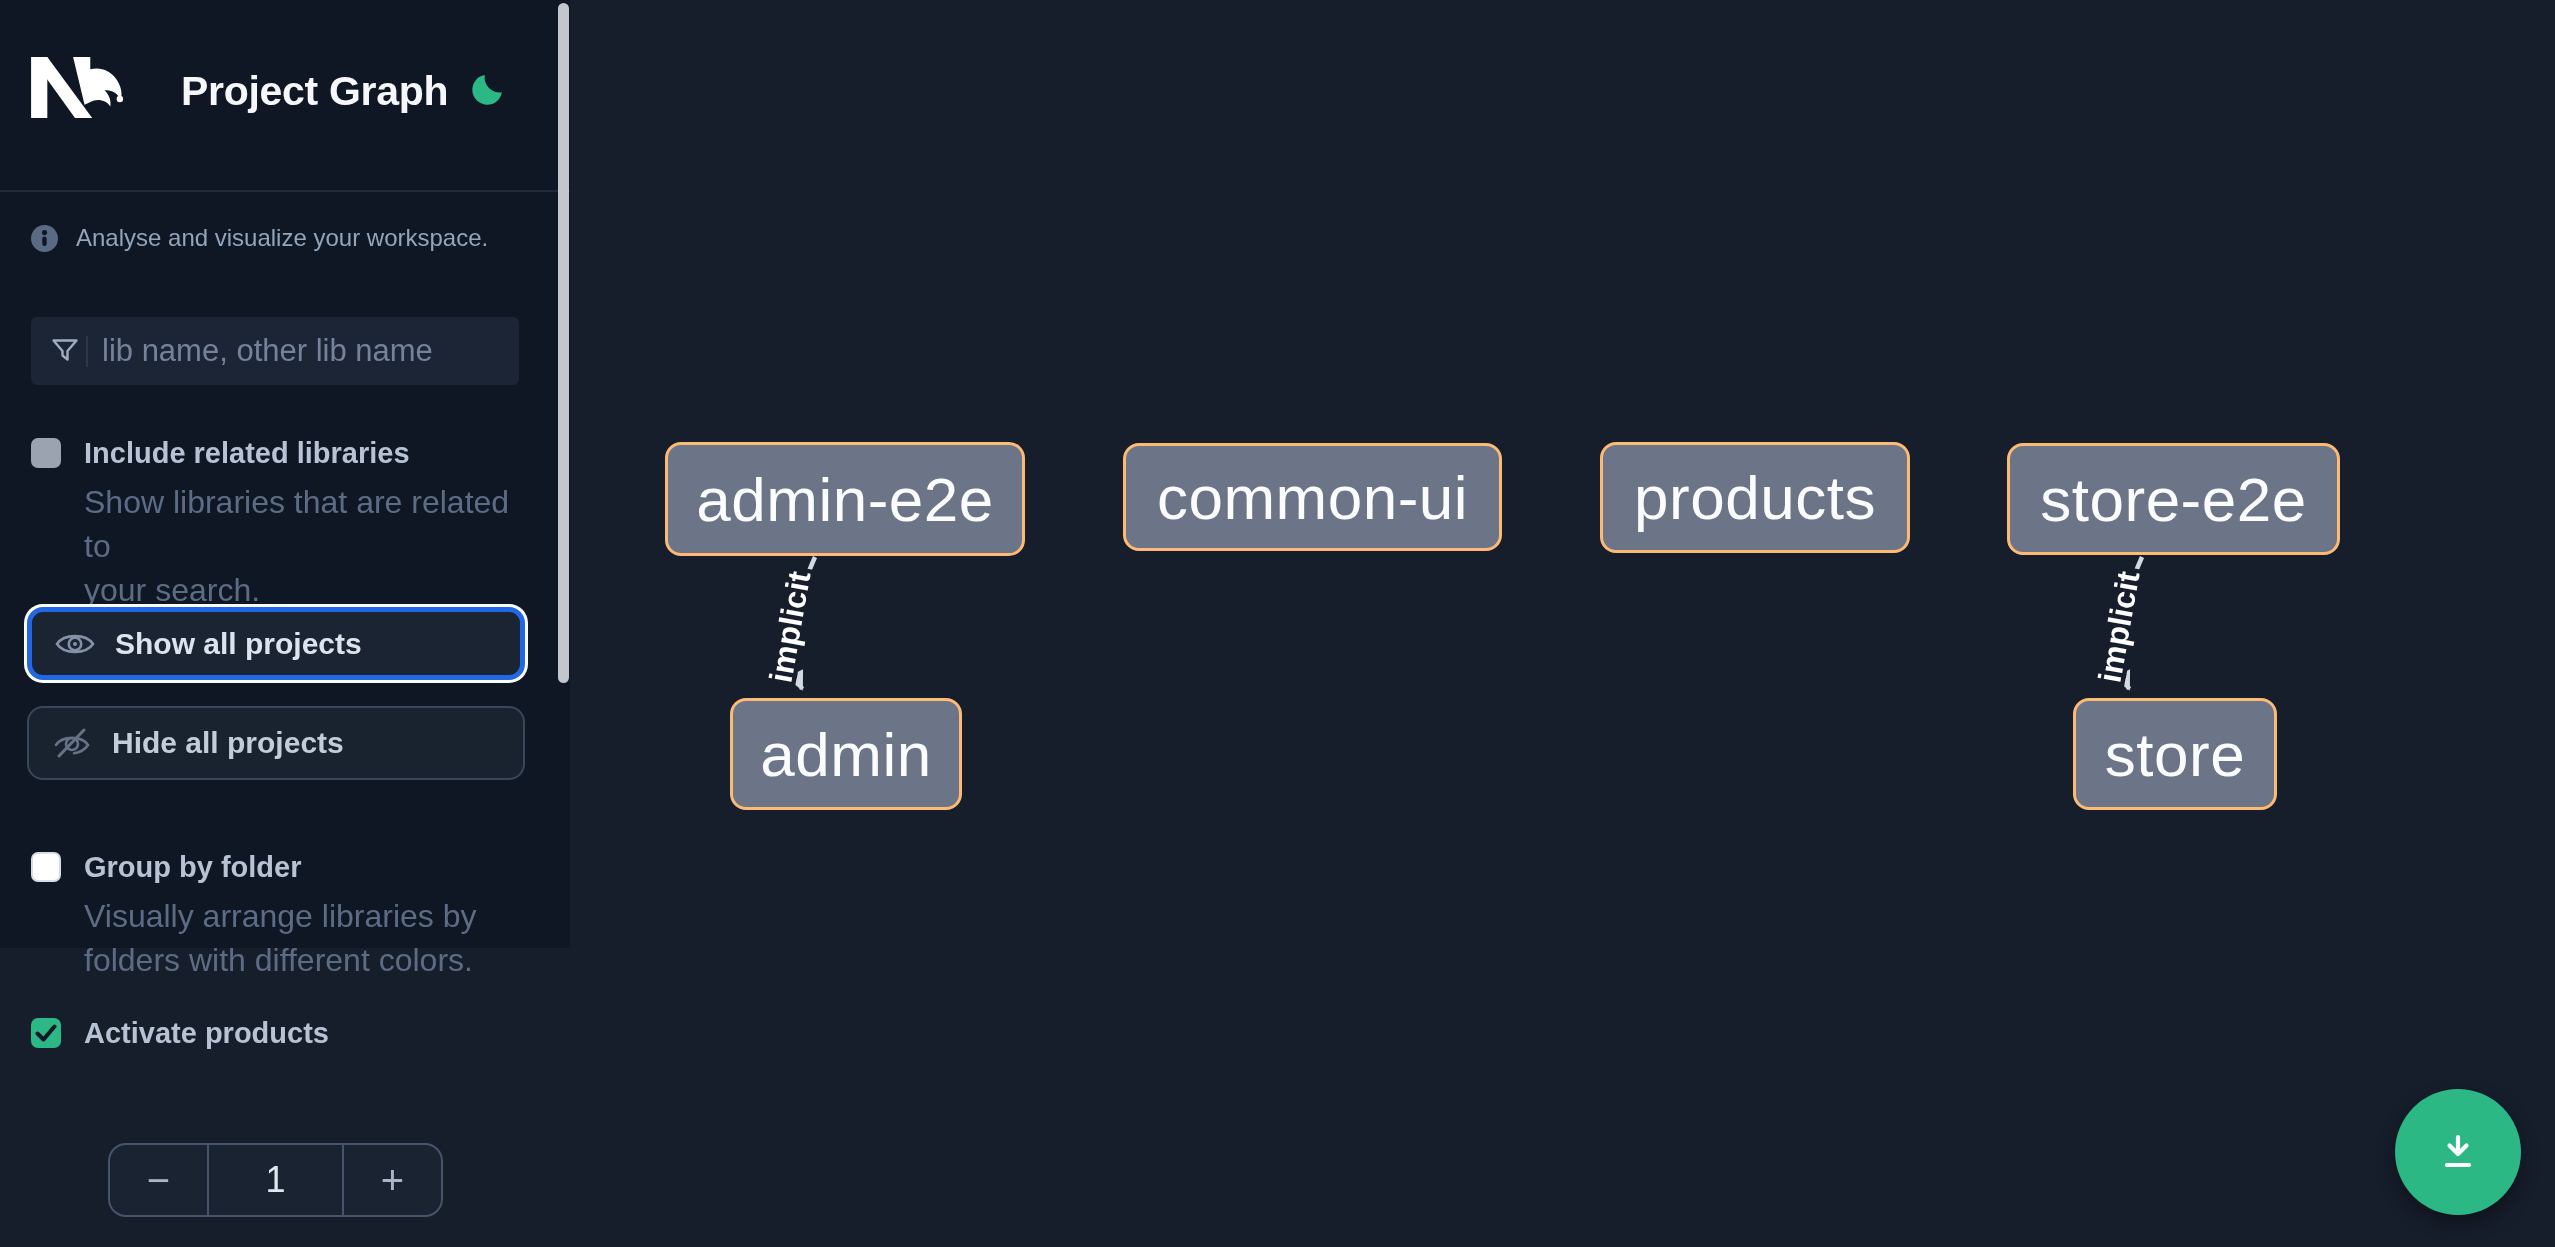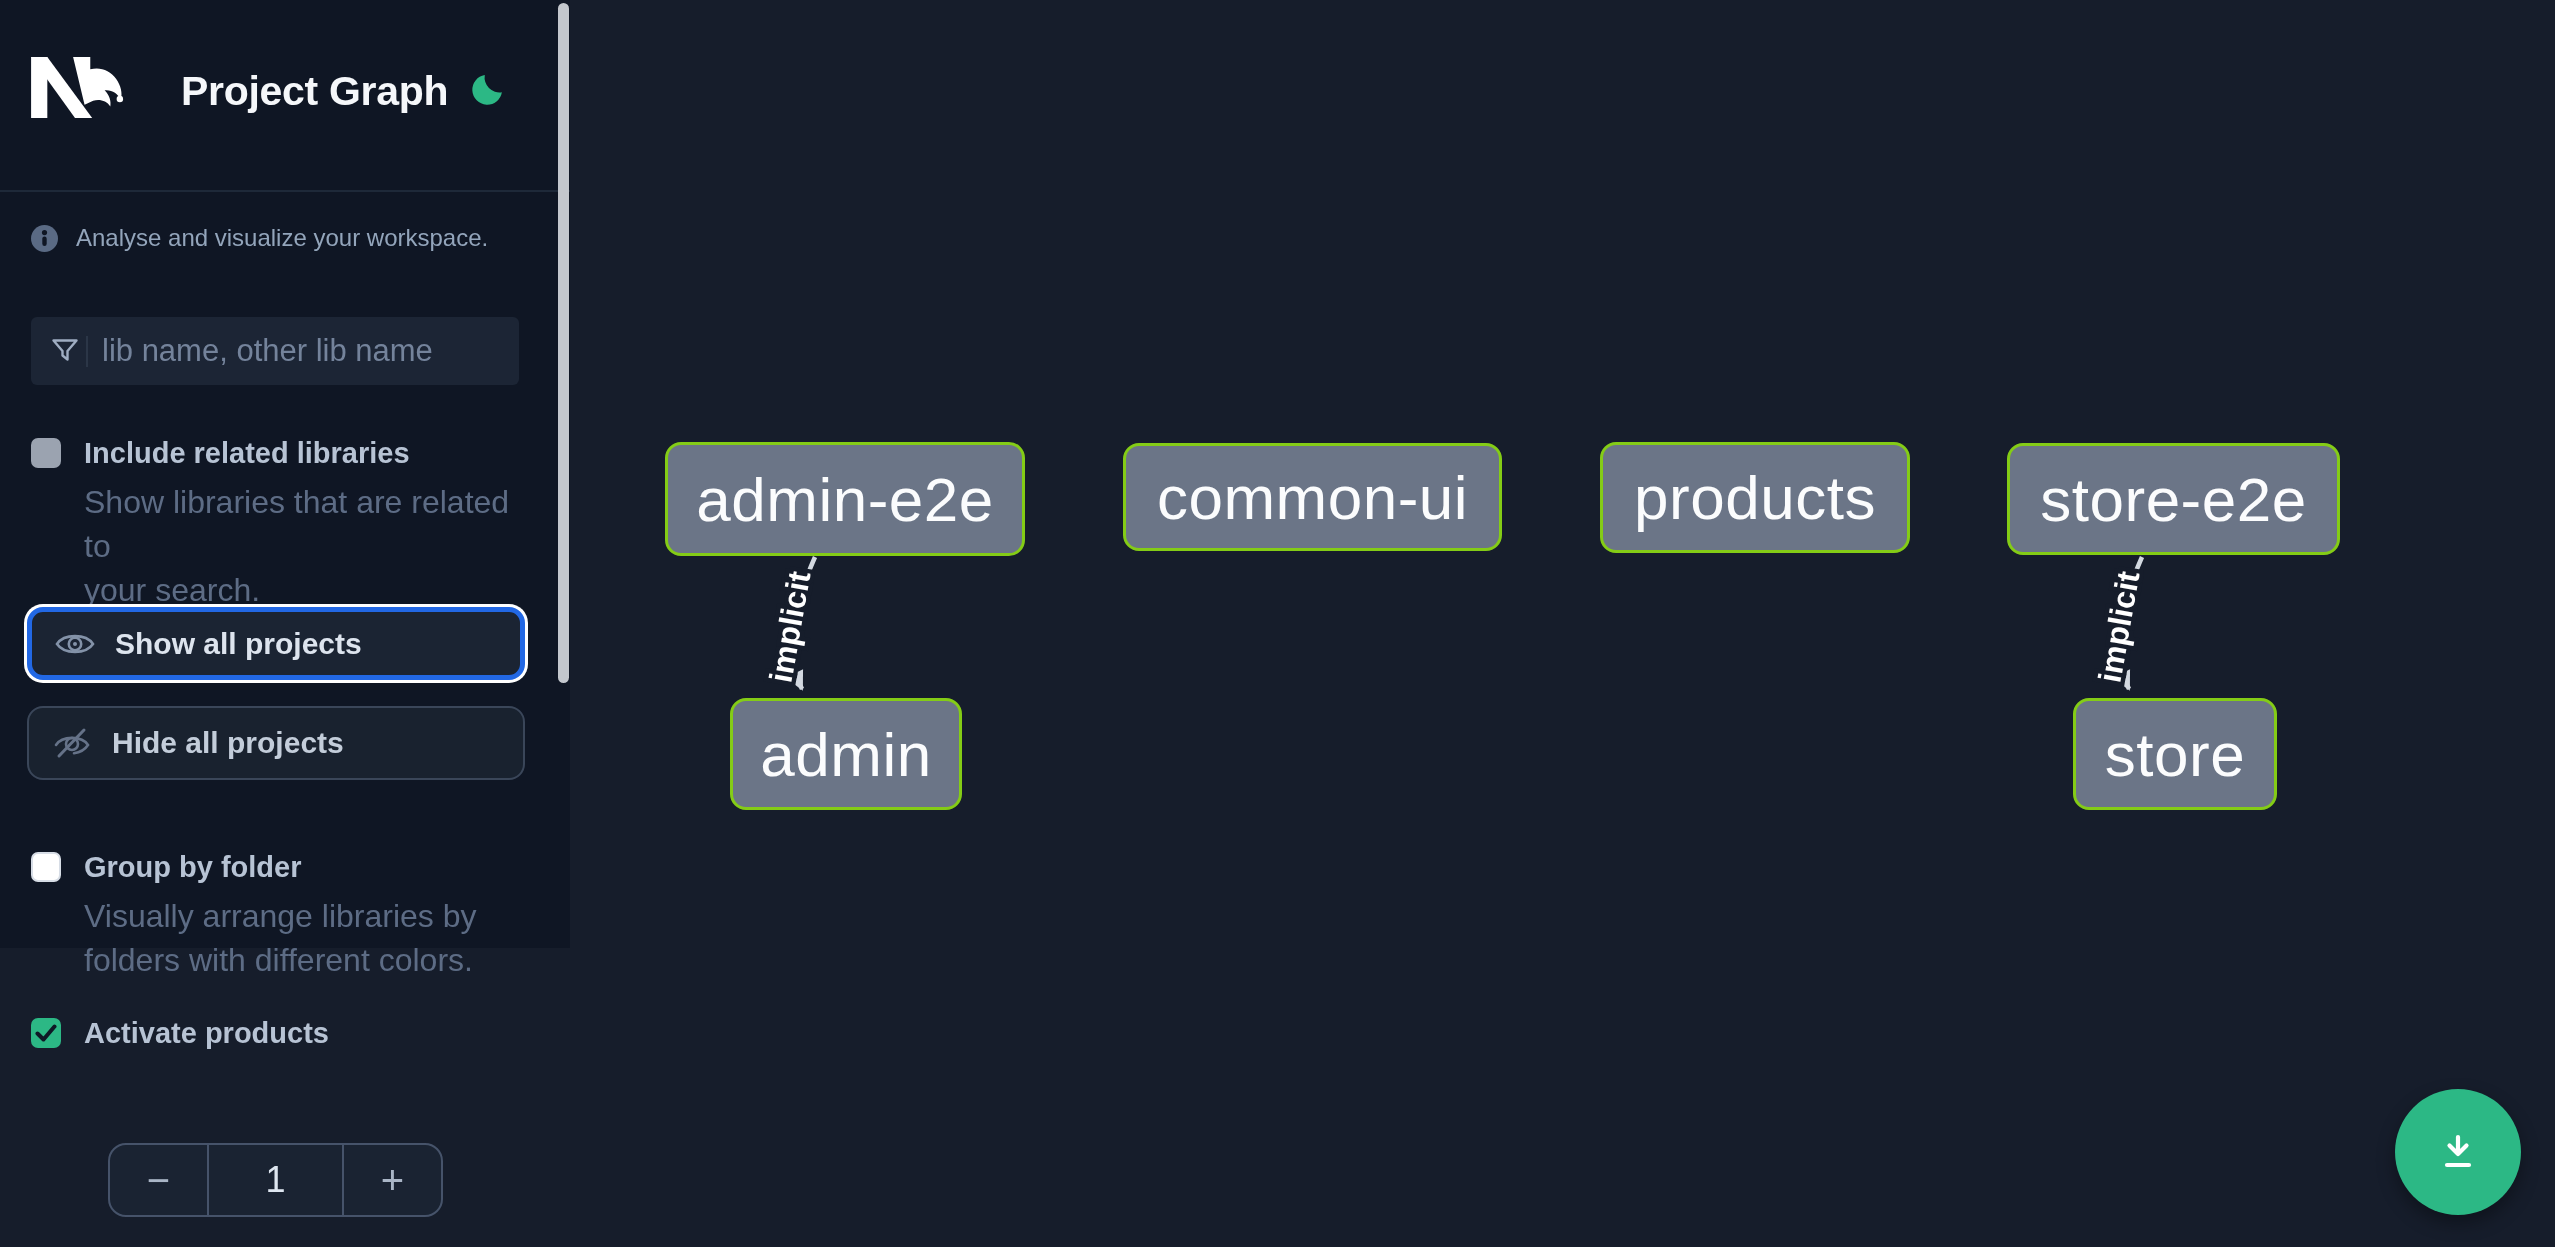--- a/index.html
+++ b/index.html
@@ -57,21 +57,21 @@
   .step-dec { width:99px; border-right:2px solid #46536a; font-size:40px; color:#a9b5c6; cursor:pointer; }
   .step-val { width:133px; font-size:36px; color:#dee6f0; }
   .step-inc { flex:1; border-left:2px solid #46536a; font-size:40px; color:#a9b5c6; cursor:pointer; }
 
   .scroll-thumb { position:absolute; left:558px; top:3px; width:11px; height:680px;
                   border-radius:6px; background:#c3c7cd; z-index:3; }
 
   
   .canvas { position:absolute; left:570px; top:0; width:1985px; height:1247px;
             background:#161d2b; }
-  .gnode { position:absolute; background:#6b7587; border:3px solid #84cc16;
+  .gnode { position:absolute; background:#6b7587; border:3px solid #fdba74;
            border-radius:16px; display:flex; align-items:center; justify-content:center;
            color:#fbfcfd; font-size:62px; letter-spacing:.5px; cursor:pointer; }
   .n-admin-e2e { left:95px;  top:442px; width:360px; height:114px; }
   .n-common-ui { left:553px; top:443px; width:379px; height:108px; }
   .n-products  { left:1030px;top:442px; width:310px; height:111px; }
   .n-store-e2e { left:1437px;top:443px; width:333px; height:112px; }
   .n-admin     { left:160px; top:698px; width:232px; height:112px; }
   .n-store     { left:1503px;top:698px; width:204px; height:112px; }
 
   .edges-svg { position:absolute; left:0; top:0; width:1985px; height:1247px; }

